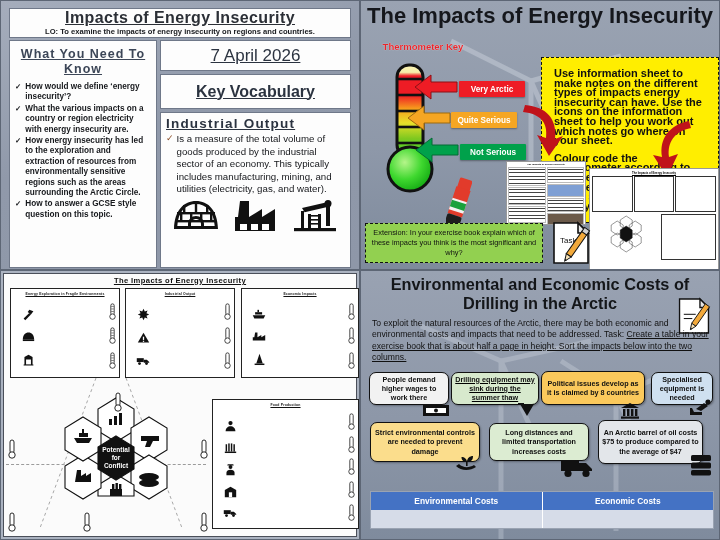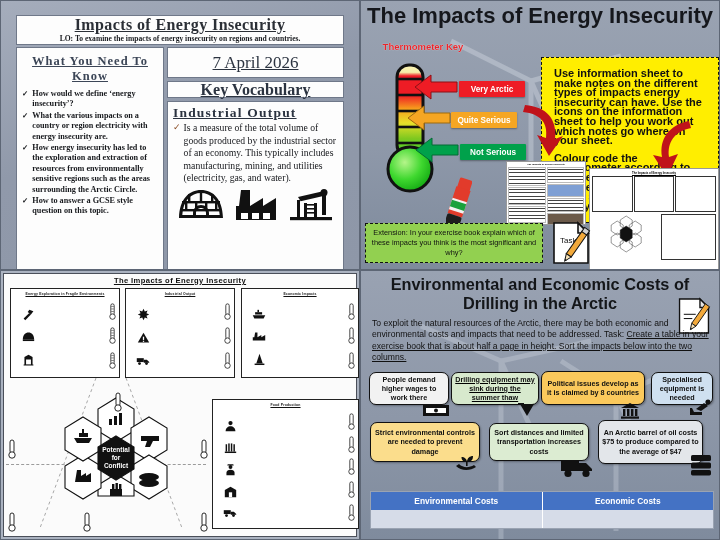--- a/index.html
+++ b/index.html
@@ -8,41 +8,41 @@
     font-family:"Liberation Sans",sans-serif;
     background:#8b96a8;
   }
   .grid{
     position:relative;width:720px;height:540px;
     display:grid;grid-template-columns:360px 360px;grid-template-rows:270px 270px;
   }
   .slide{position:relative;overflow:hidden;box-sizing:border-box;border:1px solid #5d6675;}
 
   
-  .s1{background:#000000;padding:12px;font-family:Liberation Serif, serif;}
+  .s1{background:#000000;padding:5px;}
   .s1-bg{position:absolute;inset:0;background:
      linear-gradient(160deg,#a5adbc 0%,#9099aa 45%,#8e97a8 100%);}
   .wbox{position:relative;background:#fdfdfd;border:1px solid #6f7889;box-sizing:border-box;}
   .s1-title{margin:2px 3px 2px 3px;height:30px;display:flex;flex-direction:column;
      align-items:center;justify-content:center;}
   .s1-title .t1{font-size:16px;font-weight:bold;color:#2b2f36;text-decoration:underline;
      letter-spacing:.4px;line-height:17px;}
   .s1-title .t2{font-size:7.6px;font-weight:bold;color:#17191d;line-height:10px;margin-top:1px;}
   .s1-body{position:relative;display:flex;gap:3px;margin:0 3px;height:228px;}
   .s1-left{width:148px;padding:6px 5px 5px 5px;}
   .s1-left h3{margin:0 0 5px 0;font-size:12.5px;font-weight:bold;color:#3c4657;
      text-align:center;text-decoration:underline;letter-spacing:1px;line-height:15px;}
   .ticklist{list-style:none;margin:0;padding:0;}
   .ticklist li{display:flex;gap:4px;font-size:8.2px;font-weight:bold;color:#16181c;
      line-height:10.4px;margin-bottom:1px;}
   .ticklist li .tk{color:#16181c;font-size:7.5px;flex:0 0 auto;line-height:10.4px;}
   .s1-right{flex:1;display:flex;flex-direction:column;gap:3px;}
   .s1-date{height:31px;display:flex;align-items:center;justify-content:center;}
   .s1-date span{font-size:17px;color:#2b3340;text-decoration:underline;}
-  .s1-kv{height:17px;display:flex;align-items:center;justify-content:center;}
+  .s1-kv{height:35px;display:flex;align-items:center;justify-content:center;}
   .s1-kv span{font-size:16px;font-weight:bold;color:#2b3340;text-decoration:underline;}
   .s1-io{flex:1;padding:3px 5px;}
   .s1-io h4{margin:0;font-size:13.5px;font-weight:bold;color:#2b3340;
      text-decoration:underline;letter-spacing:1.2px;line-height:16px;}
   .s1-io .iorow{display:flex;gap:3px;}
   .s1-io .iotick{color:#8a4b23;font-size:9px;line-height:12.5px;}
   .s1-io p{margin:1px 0 0 0;font-size:9.7px;color:#15171b;line-height:12.6px;}
   .s1-icons{display:flex;justify-content:space-around;align-items:flex-end;margin-top:4px;}
   .s1-icons svg{display:block;}
 
@@ -697,21 +697,21 @@
     <div class="callout" style="left:9px;top:151px;width:110px;height:40px;background:#fbdd8c;">
       <span>Strict environmental controls are needed to prevent damage</span>
     </div>
     <svg style="position:absolute;left:93px;top:182px;" width="26" height="18" viewBox="0 0 26 18">
       <path fill="#111" d="M13 9c0-4 3-6 6-6 0 4-2 6-6 6zM13 9c0-3-2.6-5-5.5-5 0 3.4 2 5 5.5 5z"></path>
         <rect x="12" y="8" width="1.6" height="5" fill="#111"></rect>
         <path fill="#111" d="M2 13c5 5 14 5 20 1l-2-2c-5 3-11 3-15-1z"></path>
     </svg>
 
     <div class="callout" style="left:128px;top:152px;width:100px;height:38px;background:#dcecd2;">
-      <span>Sort distances and limited transportation increases costs</span>
+      <span>Long distances and limited transportation increases costs</span>
     </div>
     <svg style="position:absolute;left:198px;top:185px;" width="36" height="22" viewBox="0 0 36 22">
       <path fill="#111" d="M2 4h18v11H2z"></path>
         <path fill="#111" d="M20 7h7l6 6v2H20z"></path>
         <circle cx="9" cy="17.5" r="3.6" fill="#111"></circle>
         <circle cx="27" cy="17.5" r="3.6" fill="#111"></circle>
     </svg>
 
     <div class="callout" style="left:237px;top:149px;width:105px;height:44px;background:#e3e6ea;">
       <span>An Arctic barrel of oil costs $75 to produce compared to the average of $47</span>

